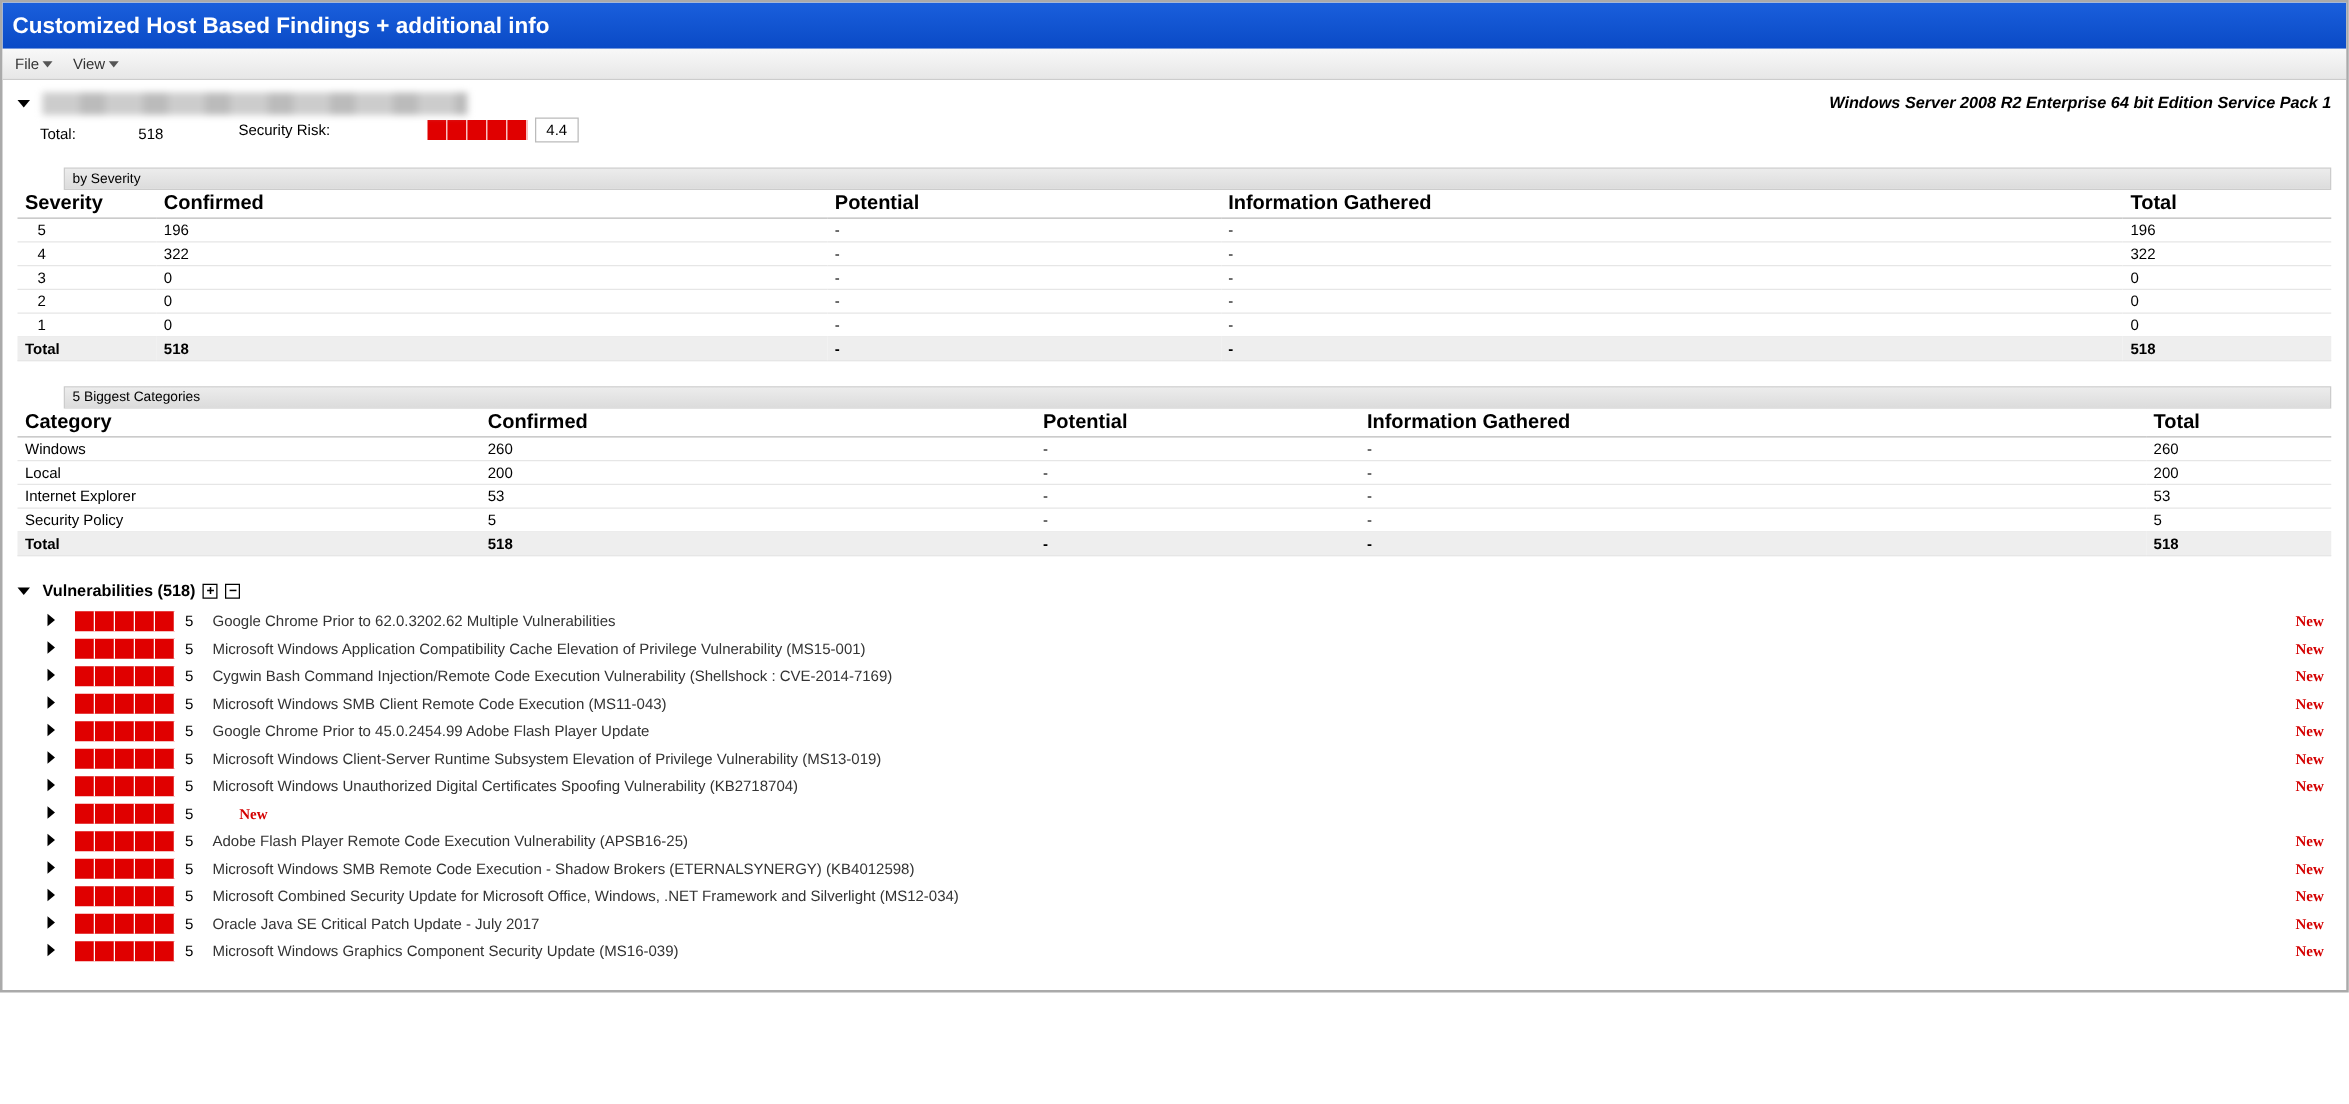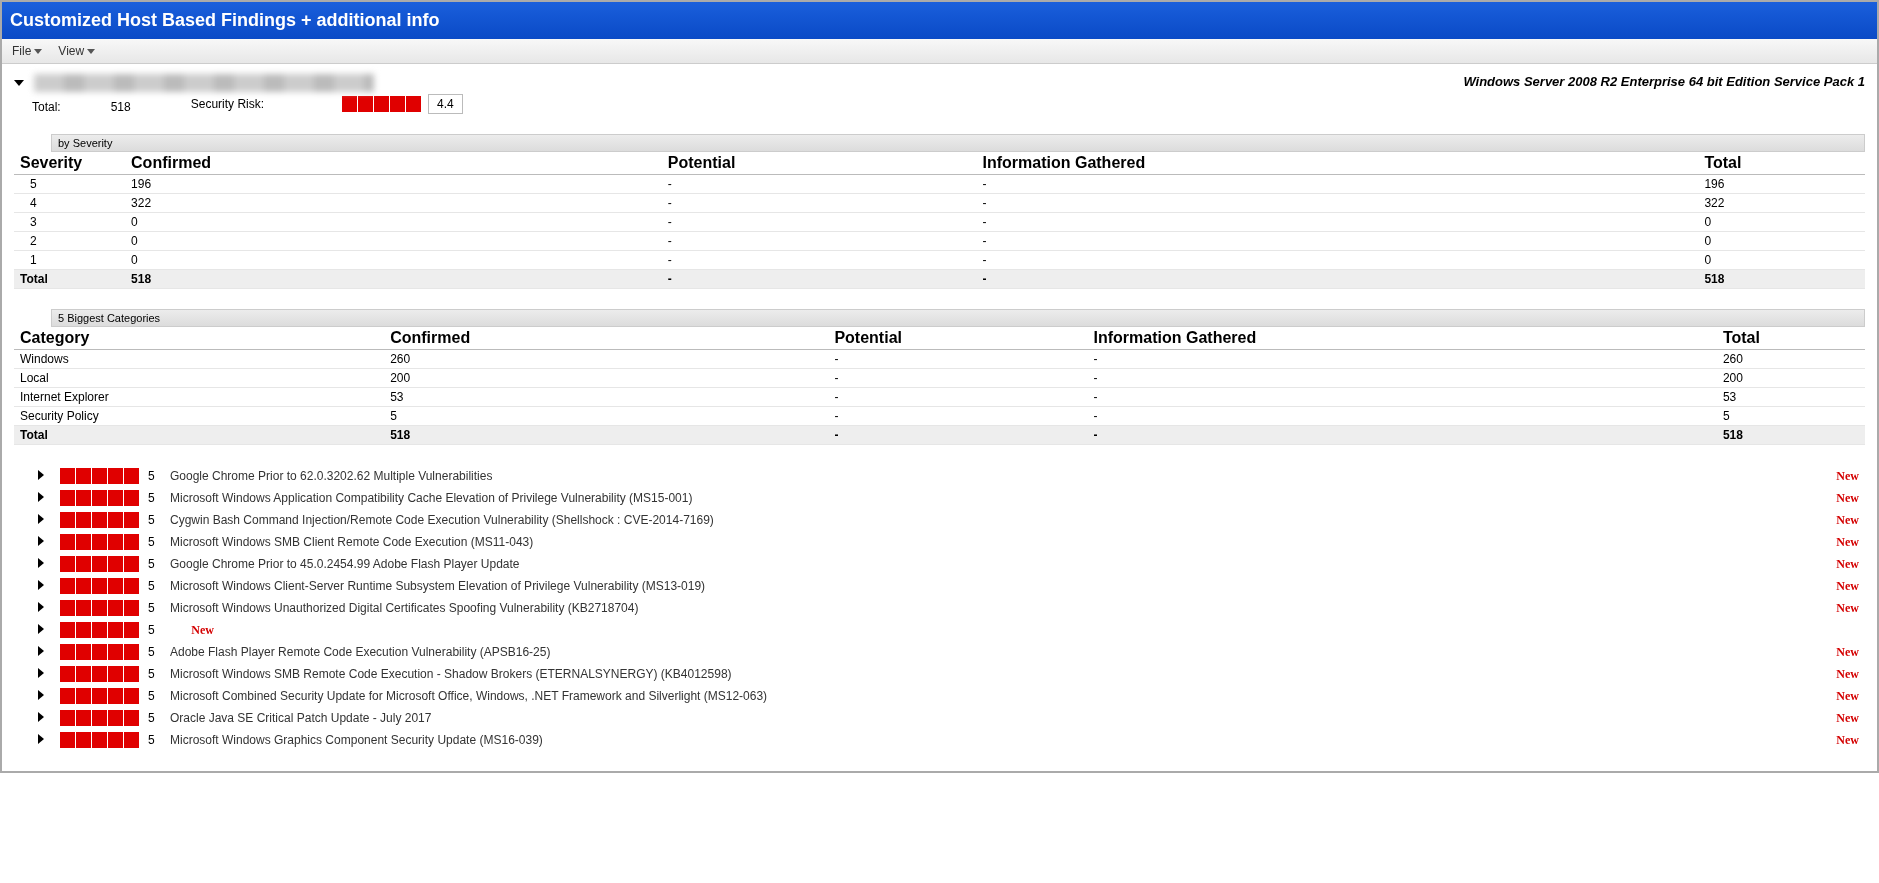--- a/index.html
+++ b/index.html
@@ -300,20 +300,26 @@
         <tr class="total">
           <td>Total</td>
           <td class="r">518</td>
           <td class="r">-</td>
           <td class="r">-</td>
           <td class="r">518</td>
         </tr>
       </tbody>
   </table>
 
+  <div class="vuln-header">
+    <span class="caret-down-black"></span>
+    <span>Vulnerabilities (518)</span>
+    <span class="boxicon">+</span>
+    <span class="boxicon">−</span>
+  </div>
   <div class="vuln-list" id="vuln-list">
       <div class="vuln-row">
         <span class="arrow"><span class="caret-right-black"></span></span>
         <span class="sev-bar">
           <span></span>
           <span></span>
           <span></span>
           <span></span>
           <span></span>
         </span>
@@ -440,21 +446,21 @@
       <div class="vuln-row">
         <span class="arrow"><span class="caret-right-black"></span></span>
         <span class="sev-bar">
           <span></span>
           <span></span>
           <span></span>
           <span></span>
           <span></span>
         </span>
         <span class="sev-num">5</span>
-        <span class="title">Microsoft Combined Security Update for Microsoft Office, Windows, .NET Framework and Silverlight (MS12-063)</span>
+        <span class="title">Microsoft Combined Security Update for Microsoft Office, Windows, .NET Framework and Silverlight (MS12-034)</span>
         <span class="status">New</span>
       </div>
       <div class="vuln-row">
         <span class="arrow"><span class="caret-right-black"></span></span>
         <span class="sev-bar">
           <span></span>
           <span></span>
           <span></span>
           <span></span>
           <span></span>

